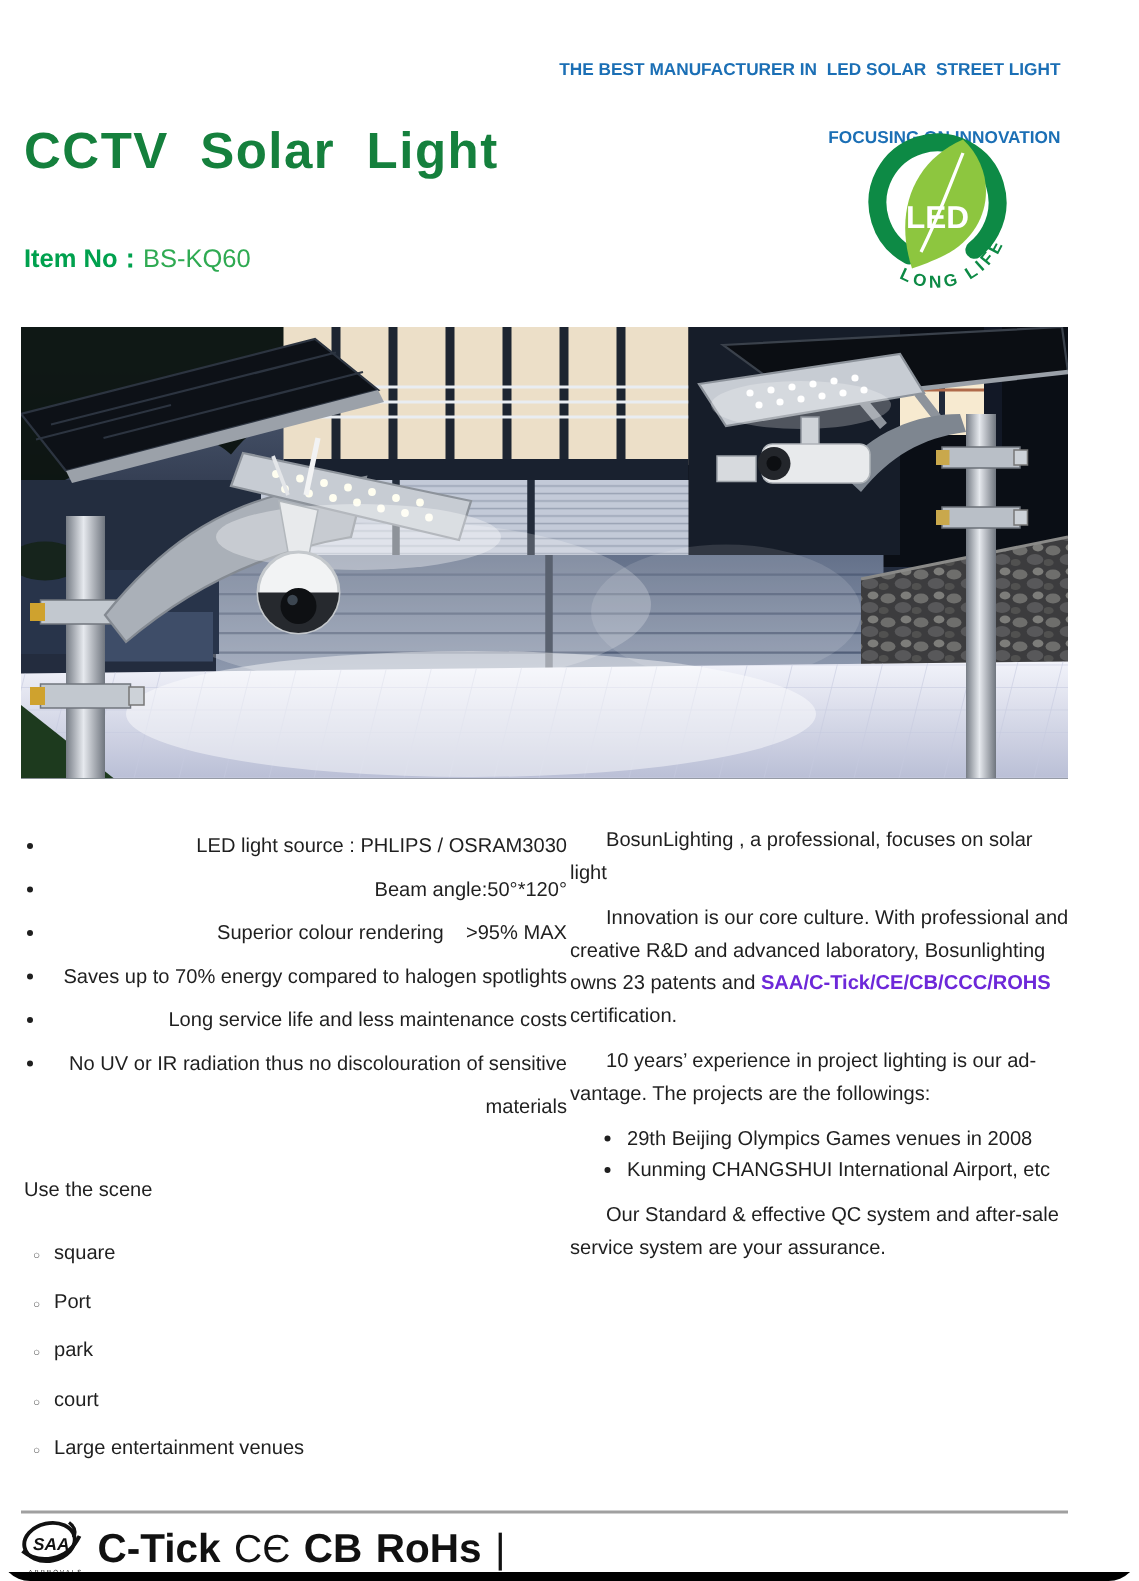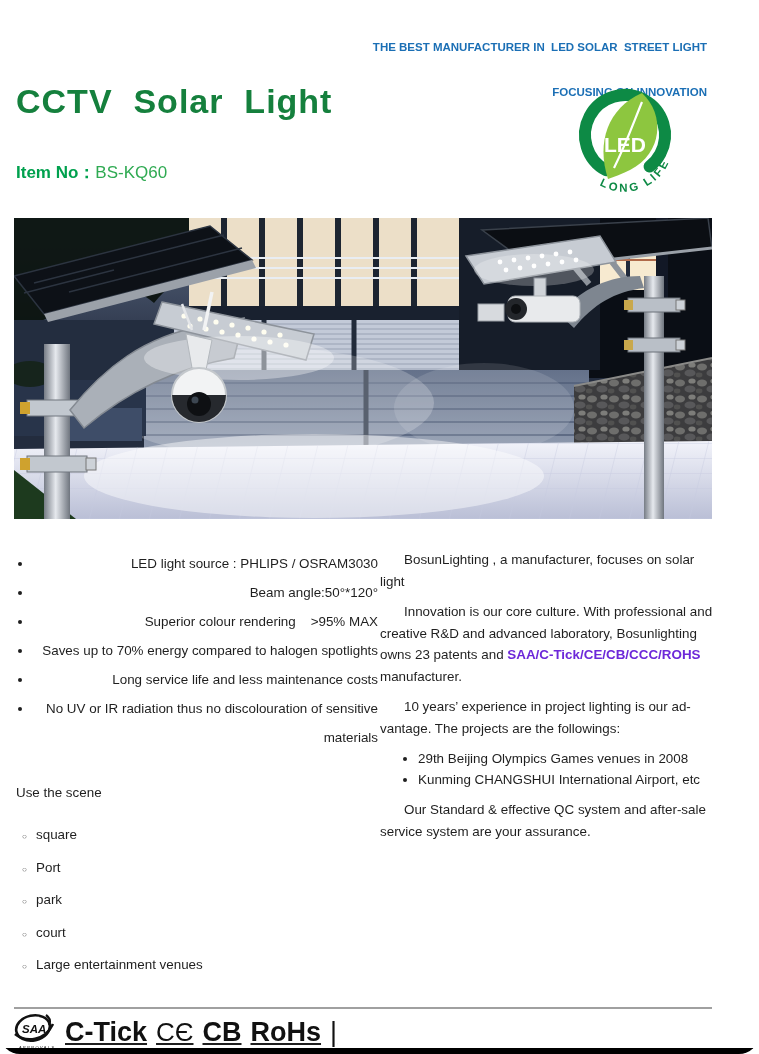--- a/index.html
+++ b/index.html
@@ -57,21 +57,21 @@
   .cert-blue { color:#6d28d9; font-weight:bold; }
   .about ul { list-style:disc; padding-left:38px; margin:2px 0 9px 0; }
   .about li { line-height:21px; }
   
   .footer-line {
     position:absolute; top:1007px; left:14px; width:698px; height:2px;
     background:#a0a0a0;
   }
   .footer-logos {
     position:absolute; top:1013px; left:12px; height:38px;
-    display:flex; align-items:center; gap:9px;text-decoration:underline;
+    display:flex; align-items:center; gap:9px;
   }
   .cert-text { font-size:27px; font-weight:bold; color:#111; letter-spacing:0; }
   .cert-ce { font-size:26px; font-weight:normal; color:#111; }
   .cursor-bar { font-weight:normal; }
   .bottom-bar {
     position:absolute; left:0; bottom:0; width:759px; height:6px; background:#000;
   }
 </style>
 </head>
 <body>
@@ -310,28 +310,28 @@
       <li><span class="o-bullet">○</span><span>square</span></li>
       <li><span class="o-bullet">○</span><span>Port</span></li>
       <li><span class="o-bullet">○</span><span>park</span></li>
       <li><span class="o-bullet">○</span><span>court</span></li>
       <li><span class="o-bullet">○</span><span>Large entertainment venues</span></li>
     </ul>
   </div>
 
   <div class="about">
     <p>
-      <span class="pline indent" style="display:block">BosunLighting , a manufacturer, focuses on solar</span>
+      <span class="pline indent" style="display:block">BosunLighting , a professional, focuses on solar</span>
       <span class="pline" style="display:block">light</span>
     </p>
     <p>
       <span class="pline indent" style="display:block">Innovation is our core culture. With professional and</span>
       <span class="pline" style="display:block">creative R&amp;D and advanced laboratory, Bosunlighting</span>
       <span class="pline" style="display:block"><span>owns 23 patents and </span><span class="cert-blue">SAA/C-Tick/CE/CB/CCC/ROHS</span></span>
-      <span class="pline" style="display:block">manufacturer.</span>
+      <span class="pline" style="display:block">certification.</span>
     </p>
     <p>
       <span class="pline indent" style="display:block">10 years’ experience in project lighting is our ad-</span>
       <span class="pline" style="display:block">vantage. The projects are the followings:</span>
     </p>
     <ul>
       <li>29th Beijing Olympics Games venues in 2008</li>
       <li>Kunming CHANGSHUI International Airport, etc</li>
     </ul>
     <p>

